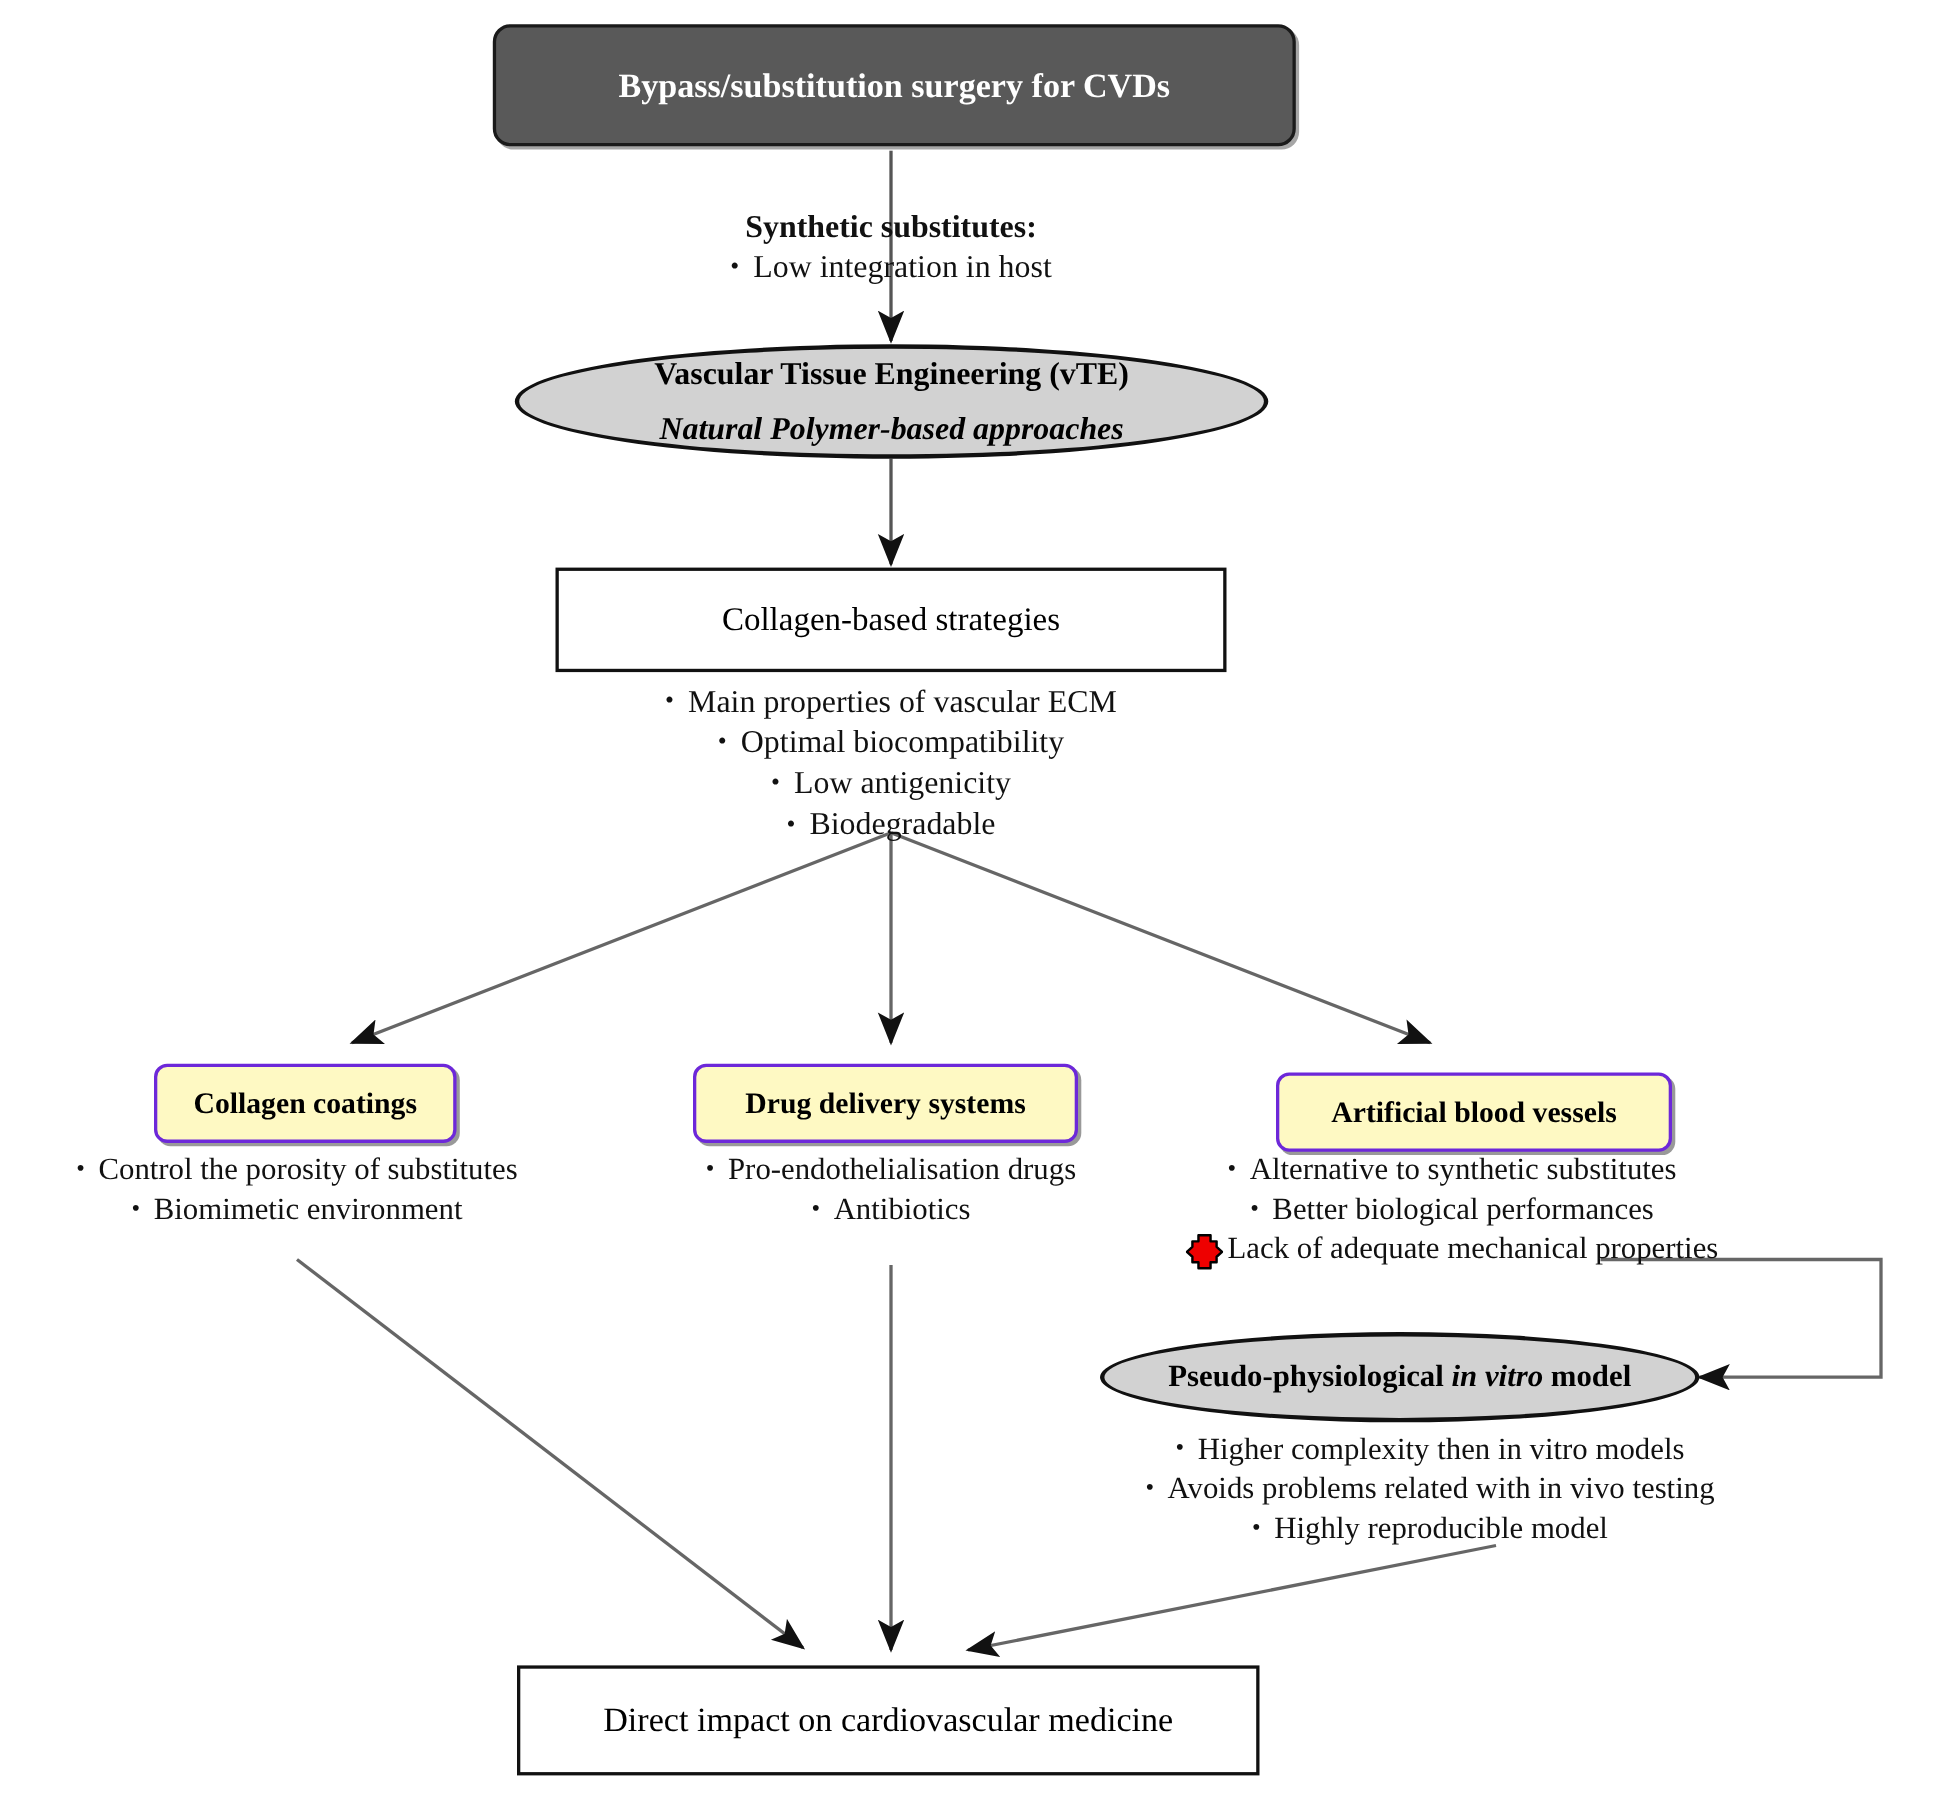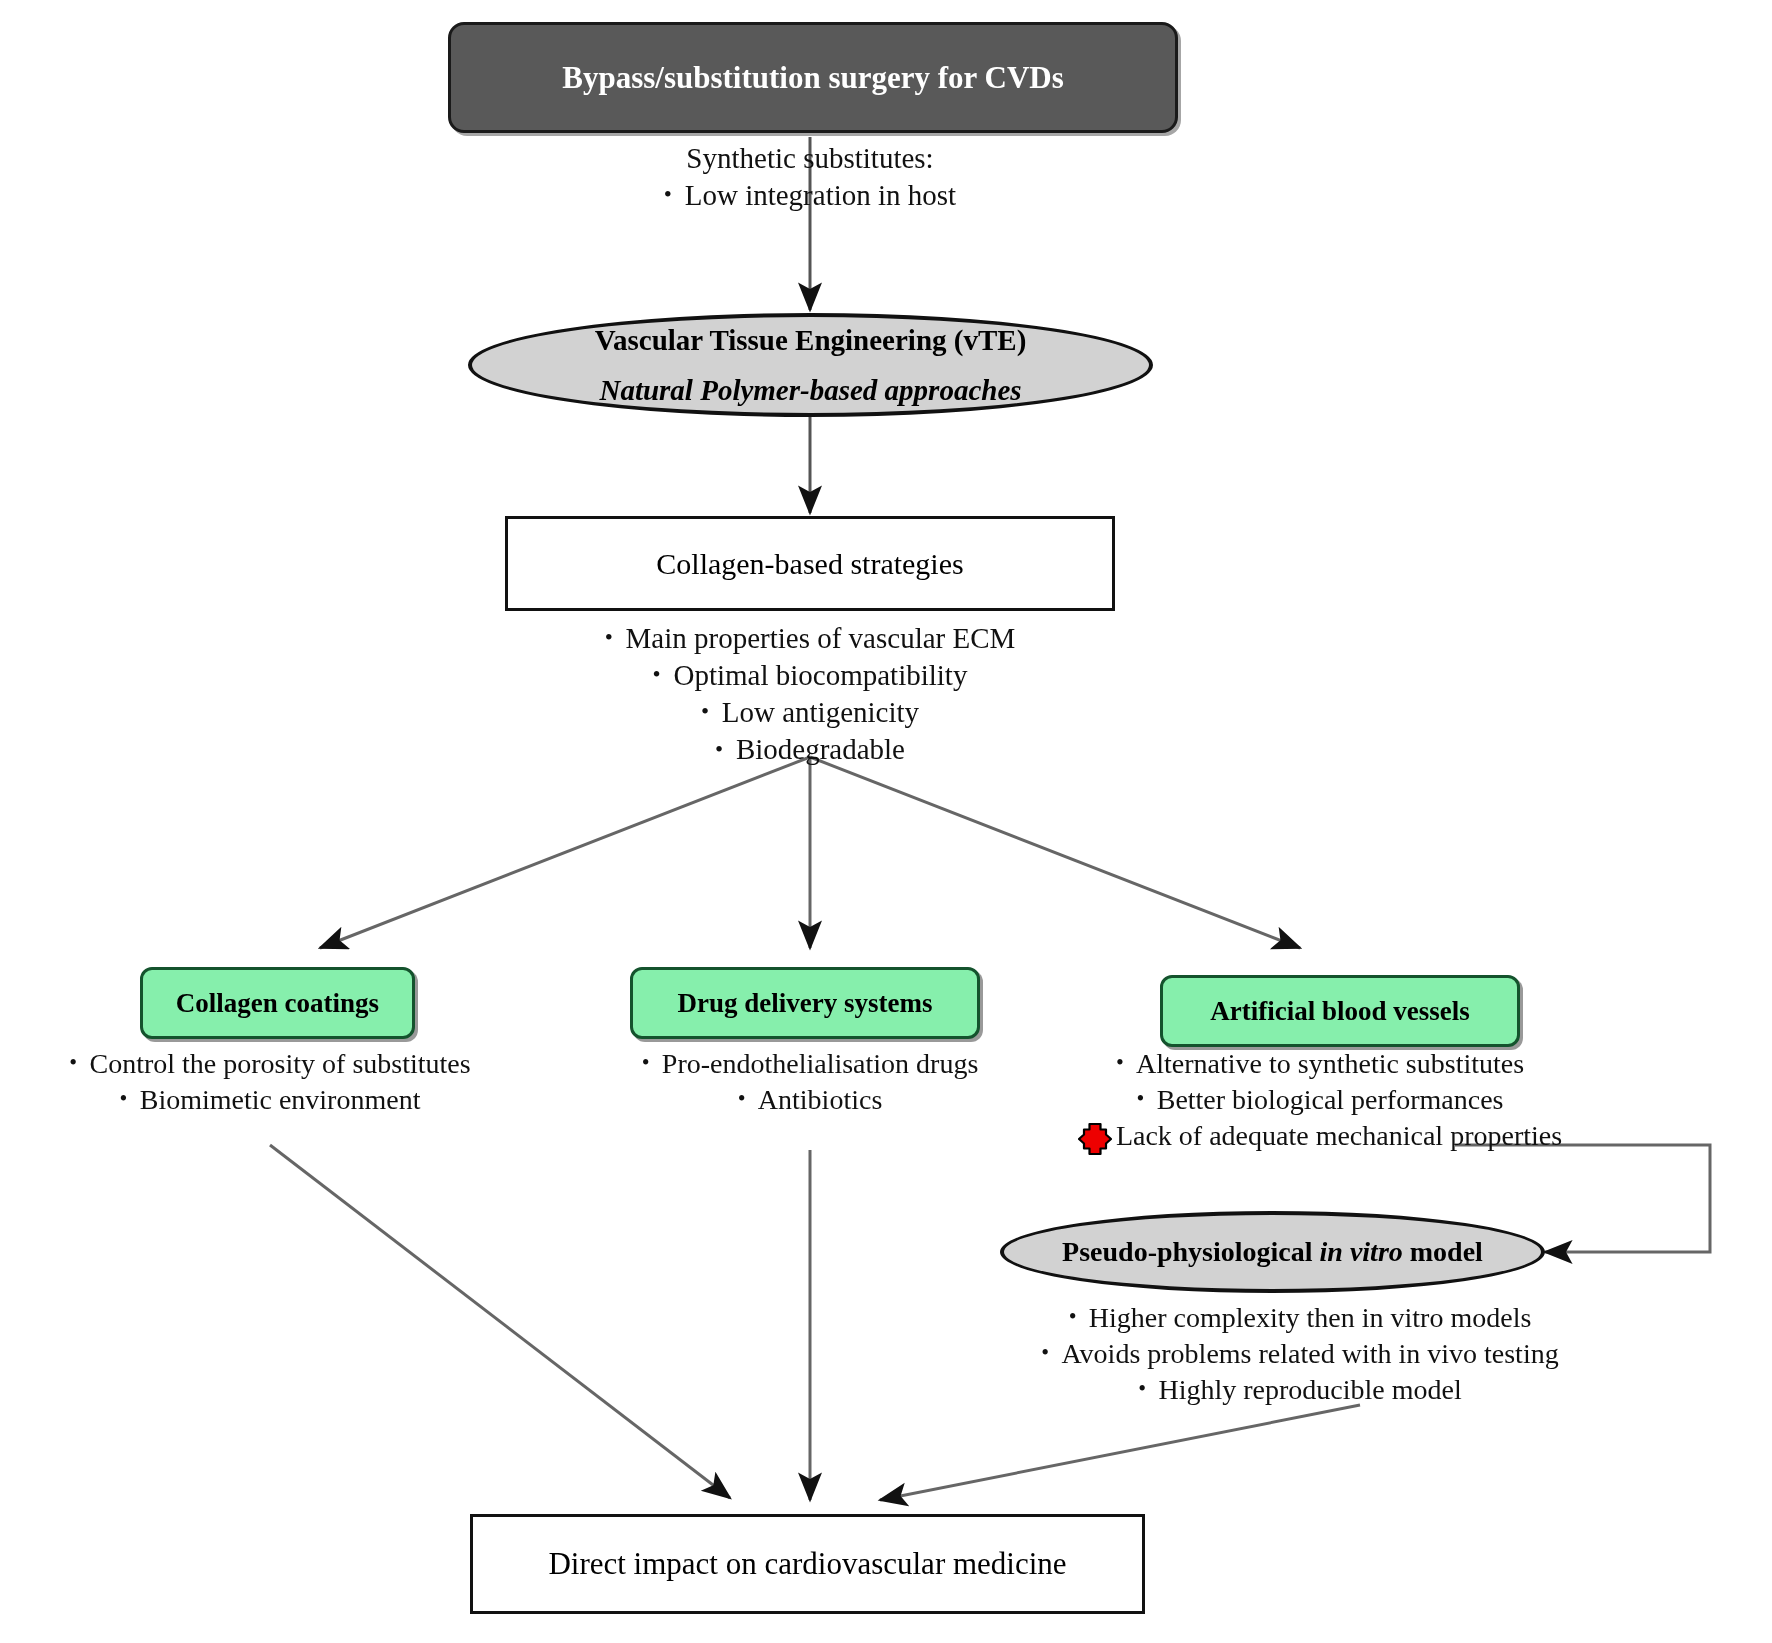--- a/index.html
+++ b/index.html
@@ -38,23 +38,23 @@
   .box-dark {
     background: #595959;
     color: #ffffff;
     border: 3px solid #1a1a1a;
     border-radius: 16px;
     font-weight: bold;
     box-shadow: 3px 3px 0 rgba(0,0,0,0.35);
   }
   
   .box-gray {
-    background: #86efac;
-    color: #000000;
-    border: 3px solid #14532d;
+    background: #fef9c3;
+    color: #000000;
+    border: 3px solid #6d28d9;
     border-radius: 12px;
     font-weight: bold;
     box-shadow: 3px 3px 0 rgba(0,0,0,0.40);
   }
   
   .box-plain {
     background: #ffffff;
     color: #000000;
     border: 3px solid #111111;
     font-weight: normal;
@@ -73,22 +73,23 @@
     font-style: italic;
     font-weight: bold;
   }
   .bullets {
     position: absolute;
     text-align: center;
     color: #111111;
     line-height: 1.28;
   }
   .bullets .hdr {
-    font-weight: normal;
+    font-weight: bold;
     display: block;
+    margin-top: 48px;
   }
   .bullets .li {
     display: block;
     white-space: nowrap;
   }
   .bullets .li .dot {
     font-size: 0.8em;
     vertical-align: 0.12em;
     padding-right: 0.55em;
   }

